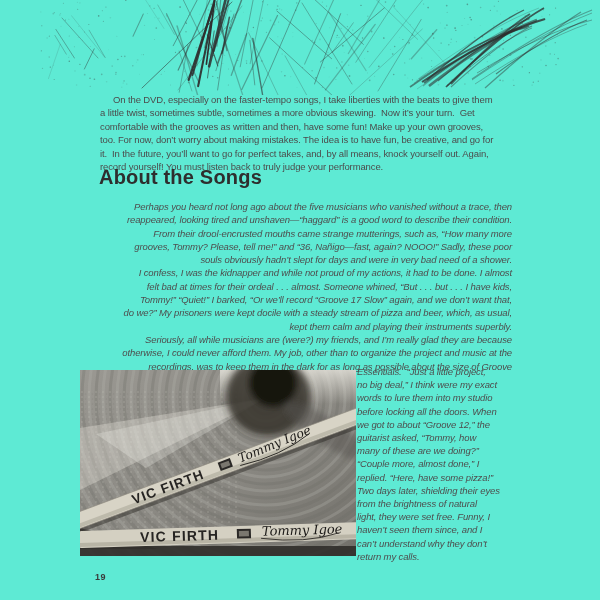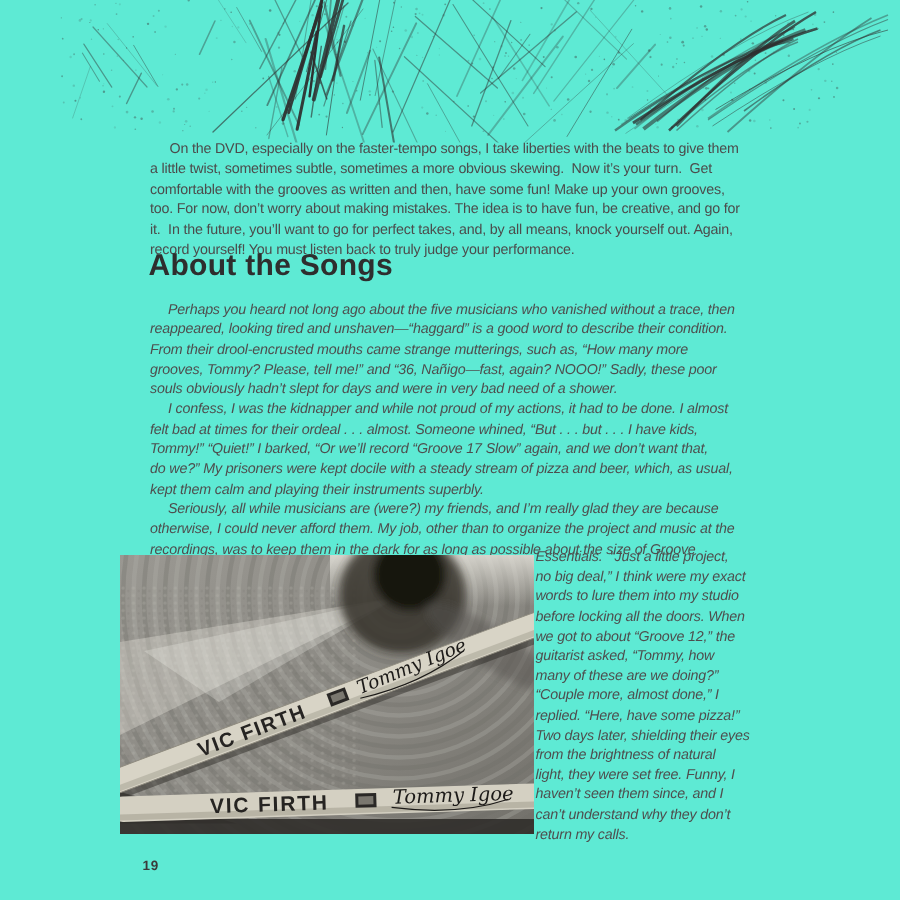--- a/index.html
+++ b/index.html
@@ -13,21 +13,21 @@
     letter-spacing:-0.12px;color:#4c4c4c;white-space:pre;
   }
   .p-intro{top:93px;text-indent:13px;}
   h1.heading{
     position:absolute;left:99px;top:165px;margin:0;font-size:20px;line-height:24px;
     font-weight:bold;color:#2e2e2e;letter-spacing:0.2px;font-family:"Liberation Sans",sans-serif;
   }
   .story{position:absolute;left:100px;top:200px;width:412px;}
   .story .para{
     font-size:9.5px;line-height:13.3px;letter-spacing:-0.12px;color:#4e4e4e;
-    font-style:italic;white-space:pre;text-indent:12px;margin:0;
+    font-style:italic;white-space:pre;text-indent:12px;margin:0;text-align:right;
   }
   .rcol{
     position:absolute;left:357px;top:365px;width:160px;font-size:9.5px;line-height:13.2px;
     letter-spacing:-0.12px;color:#4e4e4e;font-style:italic;white-space:pre;
   }
   .photo{
     position:absolute;left:80px;top:370px;width:276px;height:186px;overflow:hidden;
     background:#8e8c86;box-shadow:0 0 0 1px #b8b8b4 inset;
   }
   .photo svg{display:block;width:276px;height:186px;}

